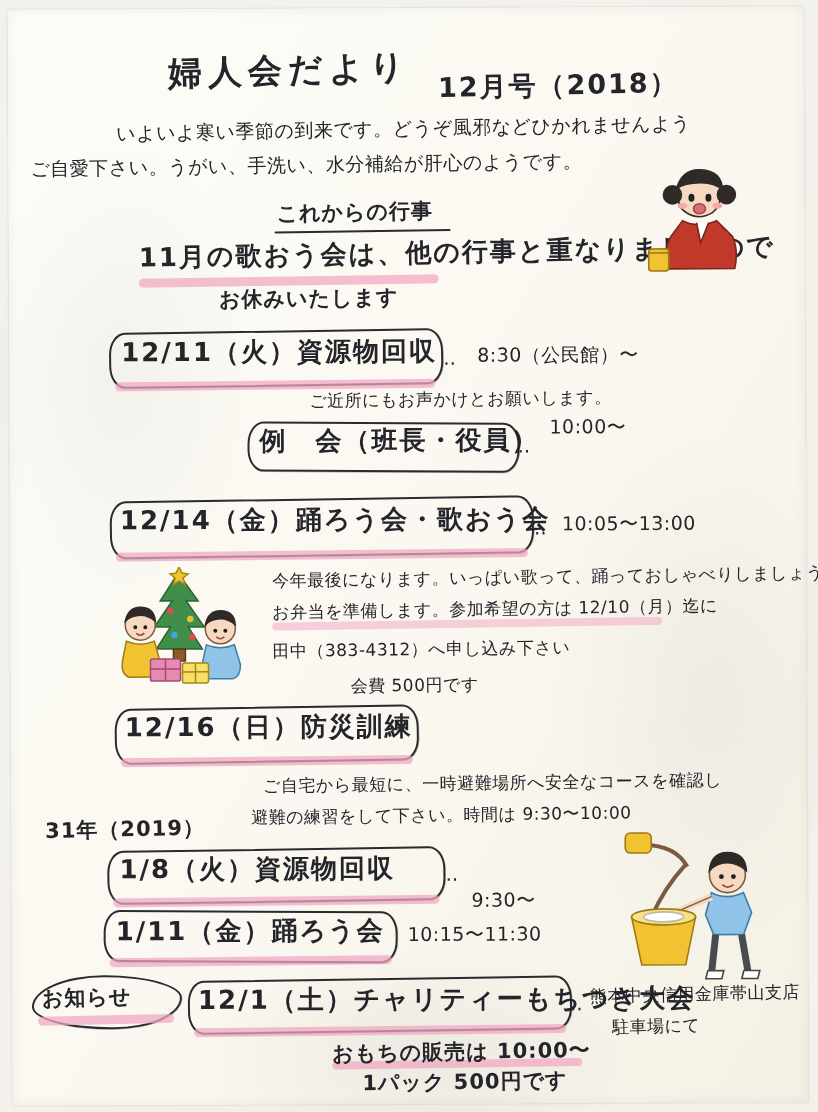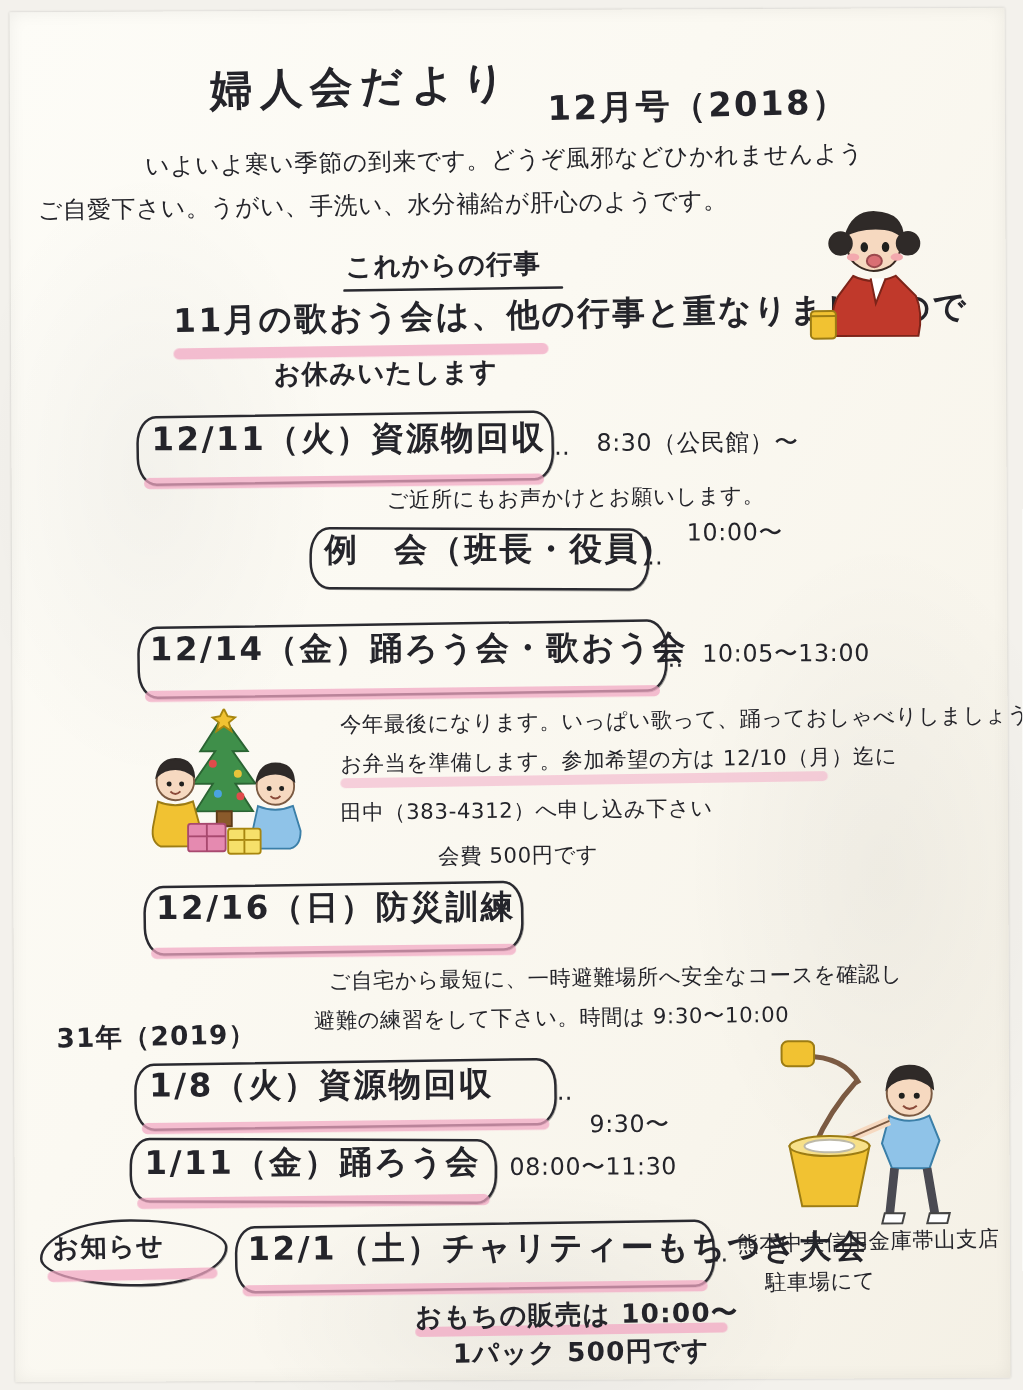--- a/index.html
+++ b/index.html
@@ -155,21 +155,21 @@
 
     <div class="box rot1" style="left:96px; top:840px; width:334px; height:50px;"></div>
     <div class="hl" style="left:102px; top:888px; width:326px; height:9px; transform: rotate(-0.4deg);"></div>
     <div class="hw big ink" style="left:108px; top:846px;">1/8（火）資源物回収</div>
     <div class="hw body-l ink dots" style="left:434px; top:856px;">‥</div>
     <div class="hw body-l ink" style="left:460px; top:854px;margin-top:28px;">9:30〜</div>
 
     <div class="box rot2" style="left:92px; top:902px; width:290px; height:48px;"></div>
     <div class="hl" style="left:98px; top:948px; width:282px; height:9px; transform: rotate(-0.4deg);"></div>
     <div class="hw big ink" style="left:104px; top:908px;">1/11（金）踊ろう会</div>
-    <div class="hw body-l ink" style="left:396px; top:916px;">08:00〜11:30</div>
+    <div class="hw body-l ink" style="left:396px; top:916px;">10:15〜11:30</div>
 
     <div class="box blob" style="left:20px; top:966px; width:146px; height:50px;"></div>
     <div class="hl" style="left:26px; top:1006px; width:136px; height:9px; transform: rotate(-1deg);"></div>
     <div class="hw mid ink" style="left:30px; top:976px; transform: rotate(-1deg);">お知らせ</div>
 
     <div class="box rot1" style="left:176px; top:970px; width:380px; height:50px;"></div>
     <div class="hl" style="left:182px; top:1018px; width:372px; height:9px; transform: rotate(-0.4deg);"></div>
     <div class="hw big ink" style="left:186px; top:977px;">12/1（土）チャリティーもちつき大会</div>
     <div class="hw body-l ink dots" style="left:558px; top:986px;">‥</div>
     <div class="hw body-m ink" style="left:578px; top:978px; transform: rotate(-1deg);">熊本中央信用金庫帯山支店</div>

